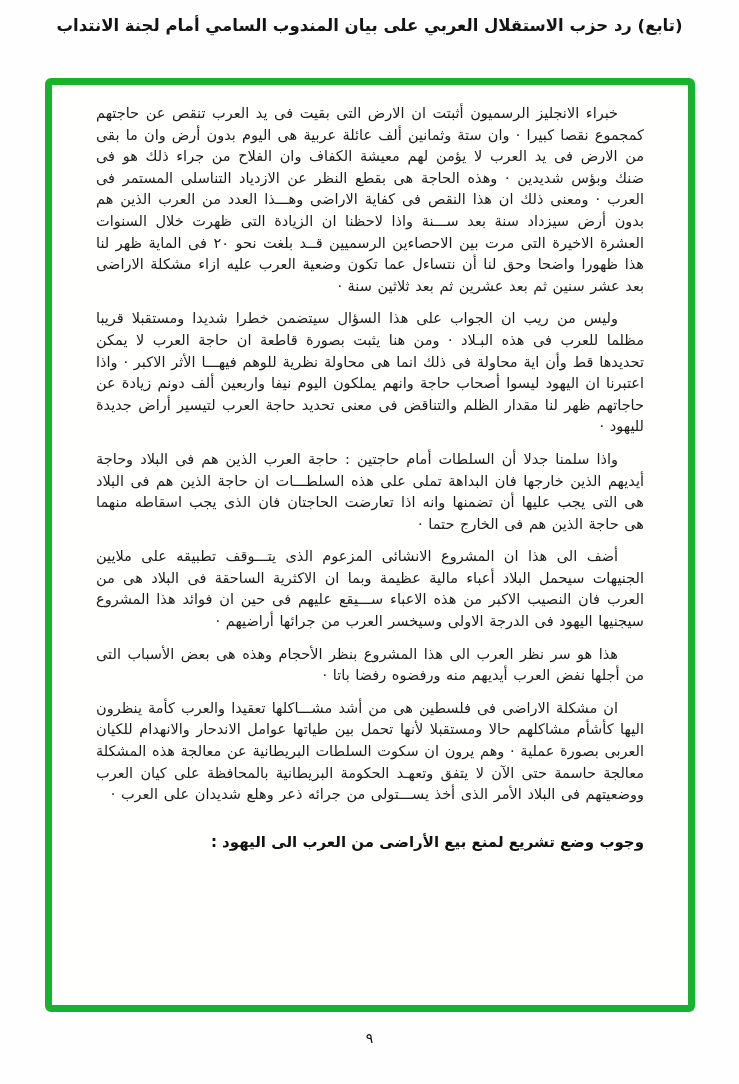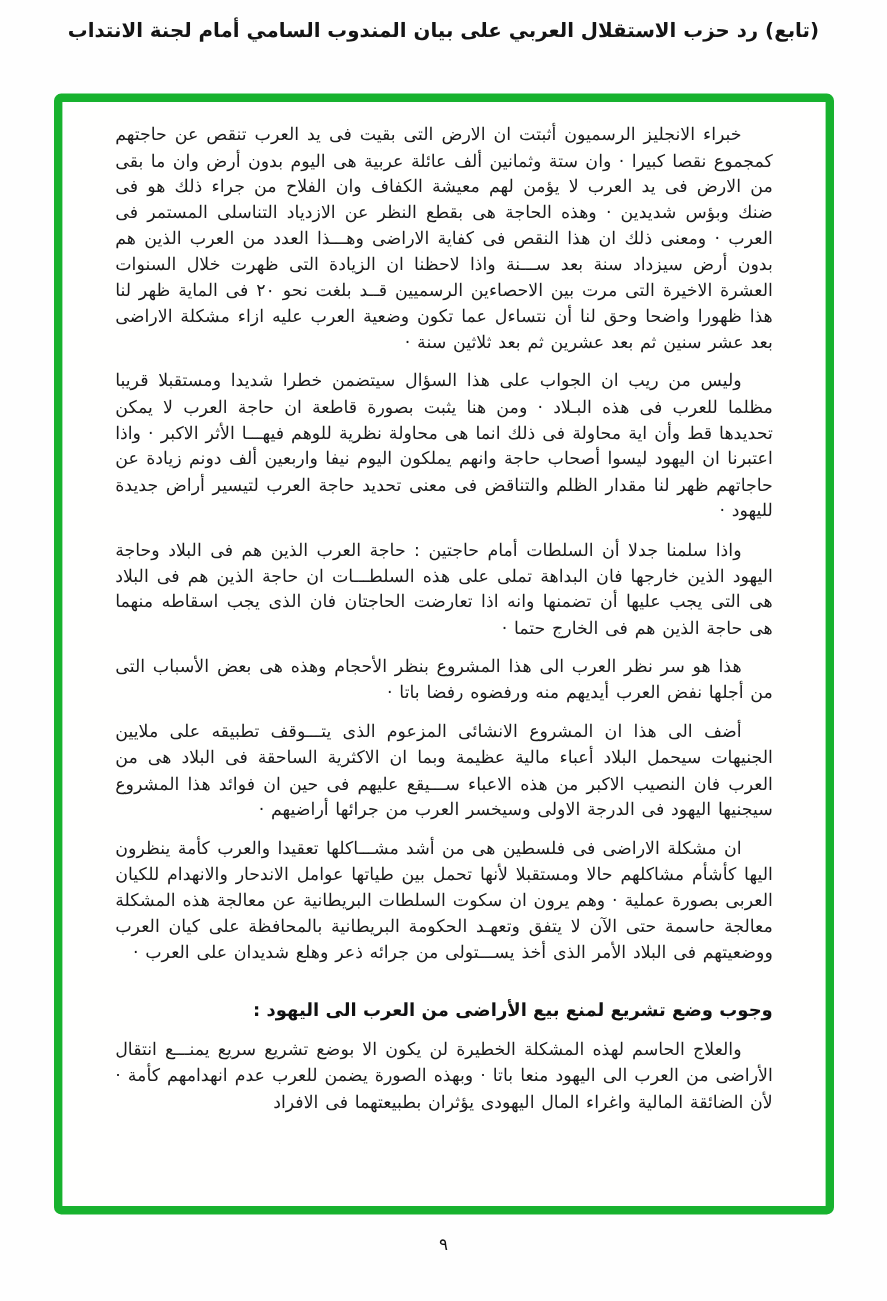--- a/index.html
+++ b/index.html
@@ -94,24 +94,23 @@
 <div class="scan-page">
 
   <div class="doc-header">
     <div class="doc-title">(تابع) رد حزب الاستقلال العربي على بيان المندوب السامي أمام لجنة الانتداب</div>
   </div>
 
   <div class="page-frame">
     <div class="text-block">
       <p>خبراء الانجليز الرسميون أثبتت ان الارض التى بقيت فى يد العرب تنقص عن حاجتهم كمجموع نقصا كبيرا · وان ستة وثمانين ألف عائلة عربية هى اليوم بدون أرض وان ما بقى من الارض فى يد العرب لا يؤمن لهم معيشة الكفاف وان الفلاح من جراء ذلك هو فى ضنك وبؤس شديدين · وهذه الحاجة هى بقطع النظر عن الازدياد التناسلى المستمر فى العرب · ومعنى ذلك ان هذا النقص فى كفاية الاراضى وهـــذا العدد من العرب الذين هم بدون أرض سيزداد سنة بعد ســـنة واذا لاحظنا ان الزيادة التى ظهرت خلال السنوات العشرة الاخيرة التى مرت بين الاحصاءين الرسميين قــد بلغت نحو ٢٠ فى الماية ظهر لنا هذا ظهورا واضحا وحق لنا أن نتساءل عما تكون وضعية العرب عليه ازاء مشكلة الاراضى بعد عشر سنين ثم بعد عشرين ثم بعد ثلاثين سنة ·</p>
       <p>وليس من ريب ان الجواب على هذا السؤال سيتضمن خطرا شديدا ومستقبلا قريبا مظلما للعرب فى هذه البـلاد · ومن هنا يثبت بصورة قاطعة ان حاجة العرب لا يمكن تحديدها قط وأن اية محاولة فى ذلك انما هى محاولة نظرية للوهم فيهـــا الأثر الاكبر · واذا اعتبرنا ان اليهود ليسوا أصحاب حاجة وانهم يملكون اليوم نيفا واربعين ألف دونم زيادة عن حاجاتهم ظهر لنا مقدار الظلم والتناقض فى معنى تحديد حاجة العرب لتيسير أراض جديدة لليهود ·</p>
-      <p>واذا سلمنا جدلا أن السلطات أمام حاجتين : حاجة العرب الذين هم فى البلاد وحاجة اليهود الذين خارجها فان البداهة تملى على هذه السلطـــات ان حاجة الذين هم فى البلاد هى التى يجب عليها أن تضمنها وانه اذا تعارضت الحاجتان فان الذى يجب اسقاطه منهما هى حاجة الذين هم فى الخارج حتما ·</p>
+      <p>واذا سلمنا جدلا أن السلطات أمام حاجتين : حاجة العرب الذين هم فى البلاد وحاجة أيديهم الذين خارجها فان البداهة تملى على هذه السلطـــات ان حاجة الذين هم فى البلاد هى التى يجب عليها أن تضمنها وانه اذا تعارضت الحاجتان فان الذى يجب اسقاطه منهما هى حاجة الذين هم فى الخارج حتما ·</p>
+      <p>أضف الى هذا ان المشروع الانشائى المزعوم الذى يتـــوقف تطبيقه على ملايين الجنيهات سيحمل البلاد أعباء مالية عظيمة وبما ان الاكثرية الساحقة فى البلاد هى من العرب فان النصيب الاكبر من هذه الاعباء ســـيقع عليهم فى حين ان فوائد هذا المشروع سيجنيها اليهود فى الدرجة الاولى وسيخسر العرب من جرائها أراضيهم ·</p>
       <p>هذا هو سر نظر العرب الى هذا المشروع بنظر الأحجام وهذه هى بعض الأسباب التى من أجلها نفض العرب أيديهم منه ورفضوه رفضا باتا ·</p>
-      <p>أضف الى هذا ان المشروع الانشائى المزعوم الذى يتـــوقف تطبيقه على ملايين الجنيهات سيحمل البلاد أعباء مالية عظيمة وبما ان الاكثرية الساحقة فى البلاد هى من العرب فان النصيب الاكبر من هذه الاعباء ســـيقع عليهم فى حين ان فوائد هذا المشروع سيجنيها اليهود فى الدرجة الاولى وسيخسر العرب من جرائها أراضيهم ·</p>
       <p>ان مشكلة الاراضى فى فلسطين هى من أشد مشـــاكلها تعقيدا والعرب كأمة ينظرون اليها كأشأم مشاكلهم حالا ومستقبلا لأنها تحمل بين طياتها عوامل الاندحار والانهدام للكيان العربى بصورة عملية · وهم يرون ان سكوت السلطات البريطانية عن معالجة هذه المشكلة معالجة حاسمة حتى الآن لا يتفق وتعهـد الحكومة البريطانية بالمحافظة على كيان العرب ووضعيتهم فى البلاد الأمر الذى أخذ يســـتولى من جرائه ذعر وهلع شديدان على العرب ·</p>
       <h2 class="section-heading">وجوب وضع تشريع لمنع بيع الأراضى من العرب الى اليهود :</h2>
-      <p>والعلاج الحاسم لهذه المشكلة الخطيرة لن يكون الا بوضع تشريع سريع يمنـــع انتقال الأراضى من العرب الى اليهود منعا باتا · وبهذه الصورة يضمن للعرب عدم انهدامهم كأمة · لأن الضائقة المالية واغراء المال اليهودى يؤثران بطبيعتهما فى الافراد</p>
     </div>
   </div>
 
   <div class="page-number">٩</div>
 
 </div>
 
 </body></html>

